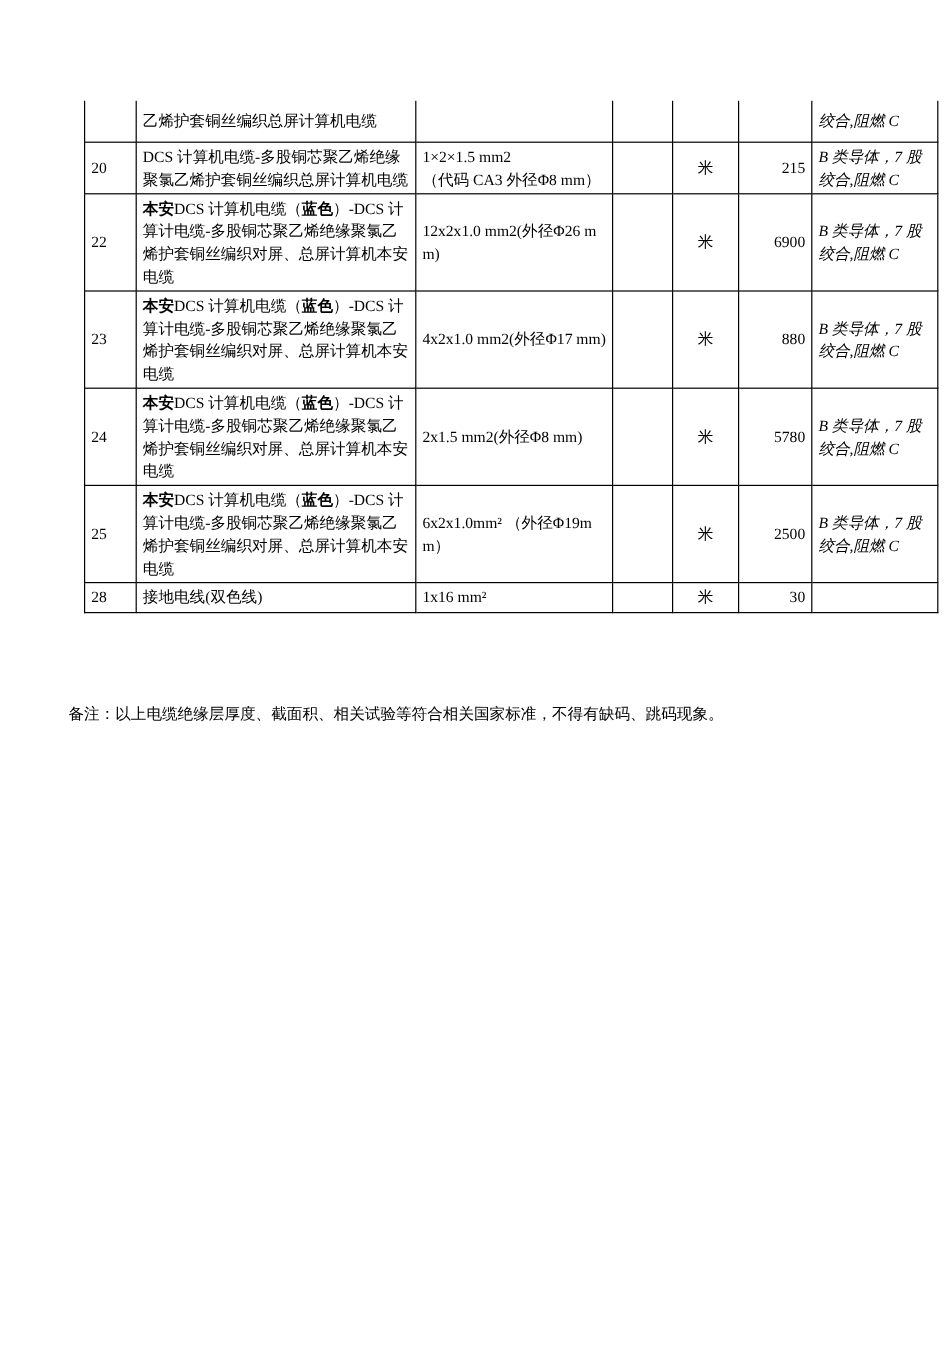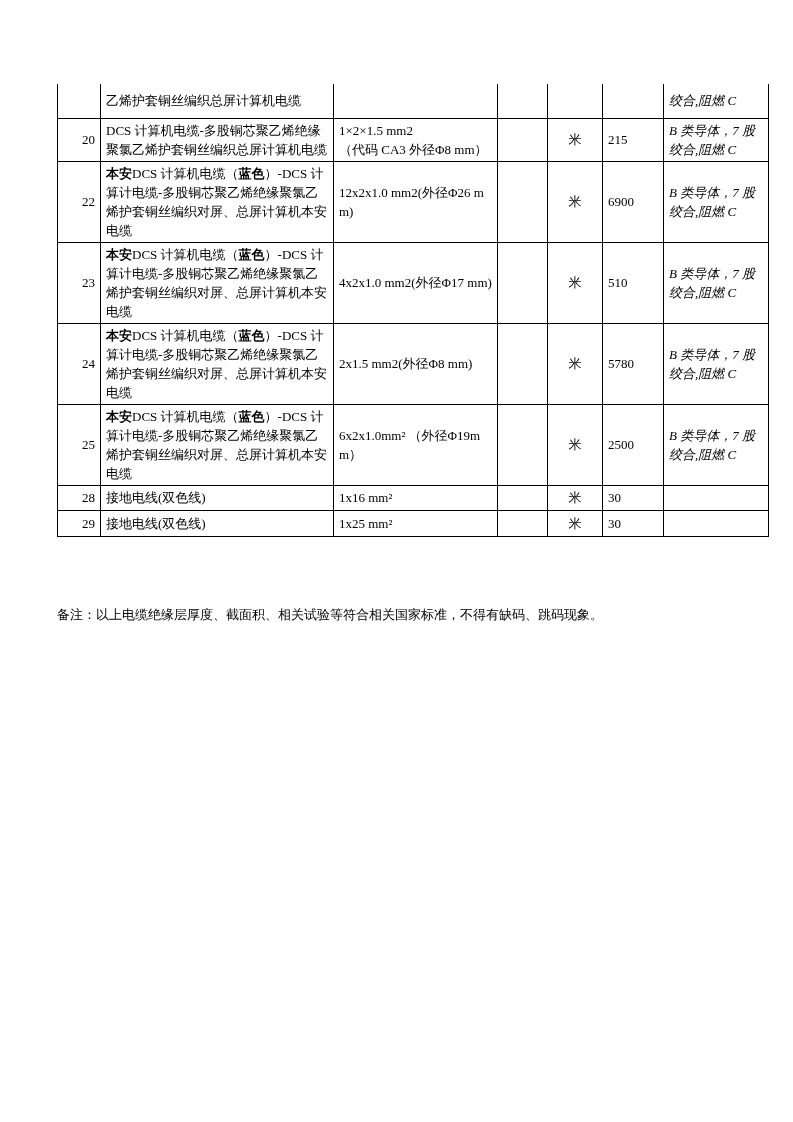--- a/index.html
+++ b/index.html
@@ -2,39 +2,39 @@
 <html><head>
 <meta charset="utf-8">
 <style>
   html,body { margin:0; padding:0; }
   body {
     width:793px; height:1122px; background:#ffffff; color:#000000;
     font-family:"Liberation Serif","DejaVu Serif",serif;
   }
   .page { position:relative; width:793px; height:1122px; overflow:hidden; background:#ffffff; }
   table.cable {
-    position:absolute; left:57px; top:84px; width:711px;
+    position:absolute; left:70px; top:84px; width:711px;
     border-collapse:collapse; table-layout:fixed;
   }
   table.cable td {
     border:1px solid #000000;
     font-size:13px; line-height:19px;
     vertical-align:middle; padding:2px 5px; overflow:hidden;
     word-break:break-all;
   }
   tr.row-first td { border-top:none; }
-  td.c-no   { text-align:right; padding:2px 1px; }
+  td.c-no   { text-align:left; padding:2px 1px; }
   td.c-desc { padding-left:7px; }
   td.c-spec { font-size:12px; padding-left:8px; }
   td.c-unit { text-align:center; }
-  td.c-qty  { text-align:left; }
+  td.c-qty  { text-align:right; }
   td.c-note { padding-left:6px;font-style:italic; }
   .bold { font-weight:bold;text-align:right; }
   .footnote {
-    position:absolute; left:57px; top:606px; width:700px;
+    position:absolute; left:57px; top:586px; width:700px;
     font-size:13px; line-height:17px;
   }
 </style>
 </head>
 <body>
 
 <div class="page">
 
   <table class="cable">
     <colgroup>
@@ -101,21 +101,21 @@
       <tr style="height:62px">
         <td class="c-no">23</td>
         <td class="c-desc">
           <span class="bold">本安</span><span>DCS 计算机电缆（</span><span class="bold">蓝色</span><span>）-DCS 计算计电缆-多股铜芯聚乙烯绝缘聚氯乙烯护套铜丝编织对屏、总屏计算机本安电缆</span>
         </td>
         <td class="c-spec">
           <div>4x2x1.0 mm2(外径Φ17 mm)</div>
         </td>
         <td class="c-blank"></td>
         <td class="c-unit">米</td>
-        <td class="c-qty">510</td>
+        <td class="c-qty">880</td>
         <td class="c-note">
           <div>B 类导体，7 股</div>
           <div>绞合,阻燃 C</div>
         </td>
       </tr>
 
       <tr style="height:64px">
         <td class="c-no">24</td>
         <td class="c-desc">
           <span class="bold">本安</span><span>DCS 计算机电缆（</span><span class="bold">蓝色</span><span>）-DCS 计算计电缆-多股铜芯聚乙烯绝缘聚氯乙烯护套铜丝编织对屏、总屏计算机本安电缆</span>
@@ -158,32 +158,19 @@
         </td>
         <td class="c-spec">
           <div>1x16 mm²</div>
         </td>
         <td class="c-blank"></td>
         <td class="c-unit">米</td>
         <td class="c-qty">30</td>
         <td class="c-note"></td>
       </tr>
 
-      <tr style="height:26px">
-        <td class="c-no">29</td>
-        <td class="c-desc">
-          <span>接地电线(双色线)</span>
-        </td>
-        <td class="c-spec">
-          <div>1x25 mm²</div>
-        </td>
-        <td class="c-blank"></td>
-        <td class="c-unit">米</td>
-        <td class="c-qty">30</td>
-        <td class="c-note"></td>
-      </tr>
 
     </tbody>
   </table>
 
   <div class="footnote">备注：以上电缆绝缘层厚度、截面积、相关试验等符合相关国家标准，不得有缺码、跳码现象。</div>
 
 </div>
 
 </body></html>

